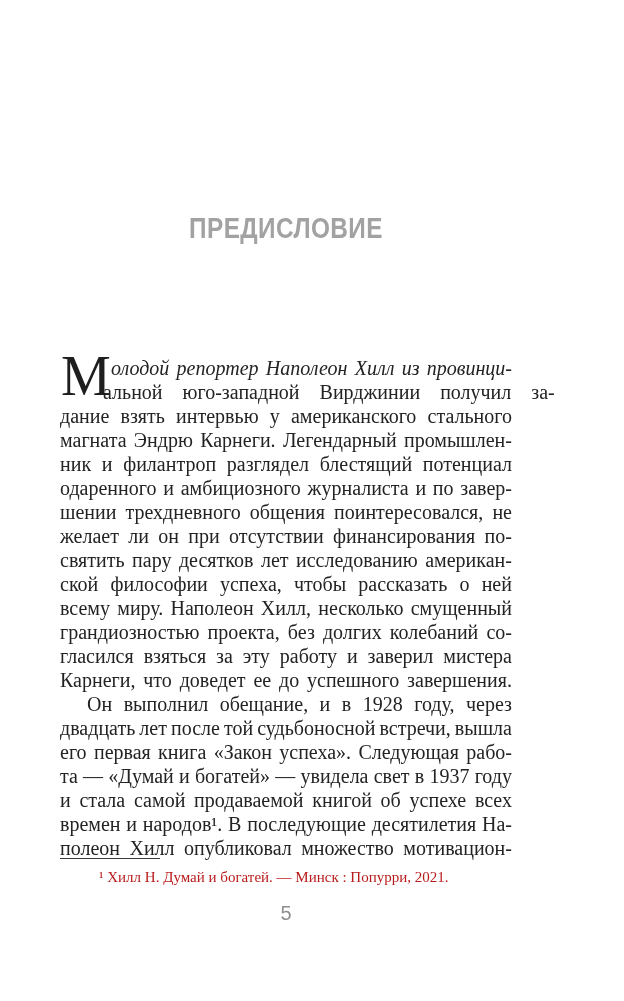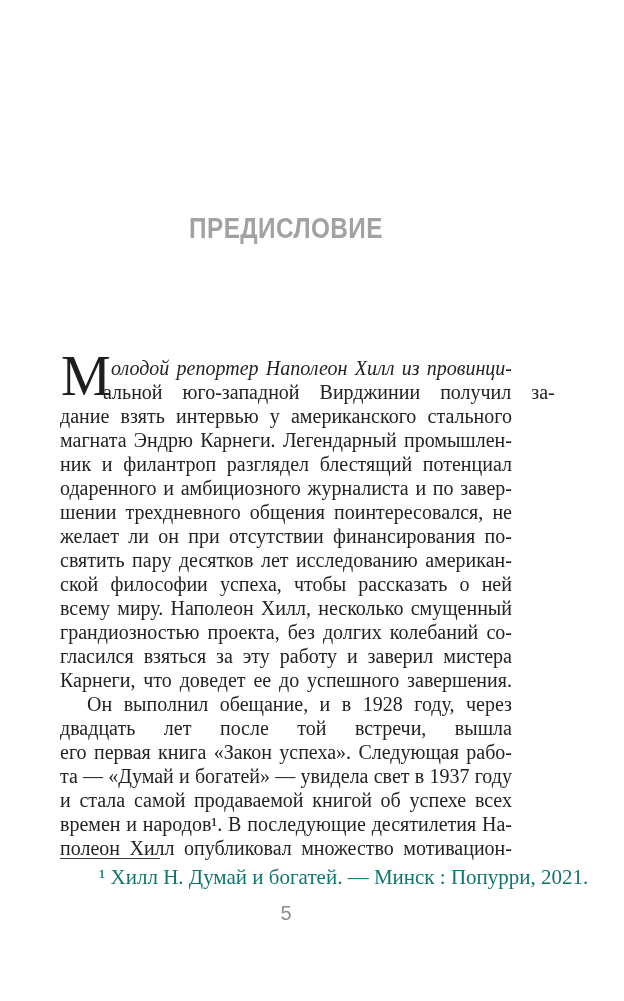--- a/index.html
+++ b/index.html
@@ -53,22 +53,22 @@
     font-family: "Liberation Serif", serif;
     font-size: 56px;
     line-height: 1;
     color: #1e1e1e;
   }
   .footnote {
     position: absolute;
     left: 60px;
     top: 858px;
     width: 452px;
-    font-size: 21px;
-    color: #0f766e;
+    font-size: 15px;
+    color: #b91c1c;
   }
   .footnote-rule {
     width: 100px;
     border-top: 1.5px solid #3c3c3c;
     margin-bottom: 6px;
   }
   .footnote-text {
     padding-left: 39px;
     line-height: 24px;
     white-space: nowrap;
@@ -219,20 +219,21 @@
           <span>в</span>
           <span>1928</span>
           <span>году,</span>
           <span>через</span>
         </div>
         <div class="line">
           <span>двадцать</span>
           <span>лет</span>
           <span>после</span>
           <span>той</span>
+          <span>судьбоносной</span>
           <span>встречи,</span>
           <span>вышла</span>
         </div>
         <div class="line">
           <span>его</span>
           <span>первая</span>
           <span>книга</span>
           <span>«Закон</span>
           <span>успеха».</span>
           <span>Следующая</span>

